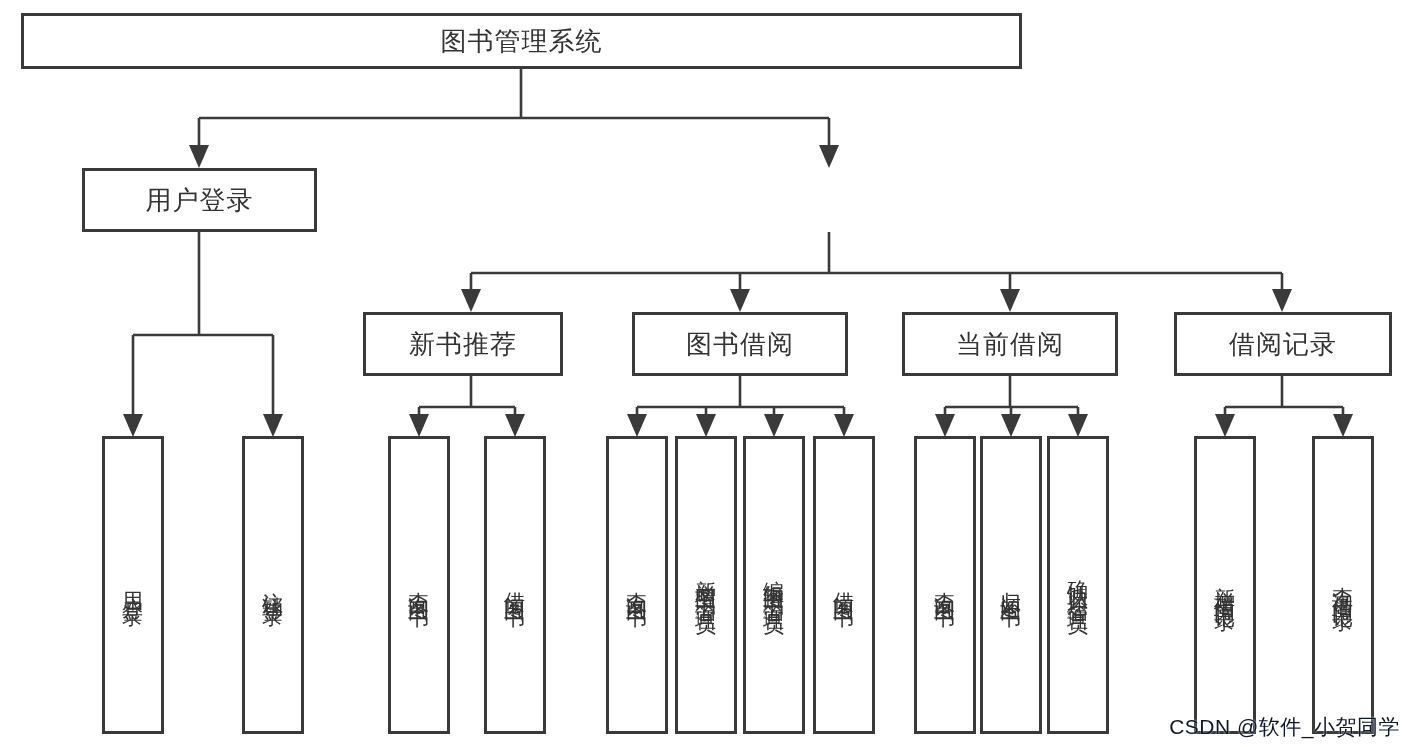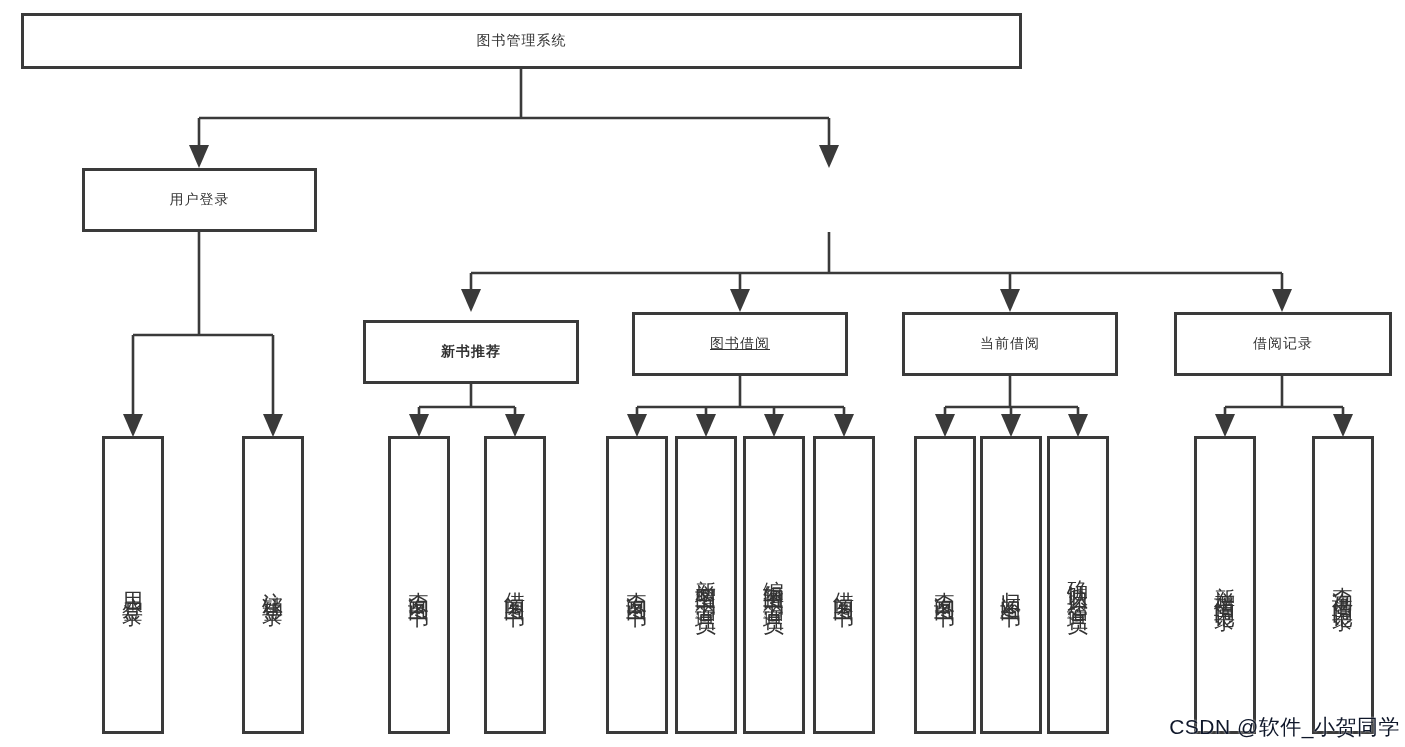--- a/index.html
+++ b/index.html
@@ -26,21 +26,21 @@
     box-sizing: border-box;
     background: #ffffff;
     border: 3px solid #3a3a3a;
     display: flex;
     align-items: center;
     justify-content: center;
     color: #333333;
     z-index: 2;
   }
   .hbox {
-    font-size: 14px;
+    font-size: 26px;
     letter-spacing: 1px;
   }
   .vbox {
     width: 62px;
     height: 298px;
     top: 436px;
   }
   .vbox .vtext {
     writing-mode: vertical-rl;
     text-orientation: mixed;
@@ -56,22 +56,22 @@
     font-size: 21px;
     color: #0f172a;
     text-shadow: 0 0 2px #ffffff;
     z-index: 3;
     letter-spacing: 0.5px;
   }
   
   #n-root   { left: 21px;  top: 13px;  width: 1001px; height: 56px; }
   #n-login  { left: 82px;  top: 168px; width: 235px;  height: 64px; }
   #n-mgmt   { left: 712px; top: 168px; width: 235px;  height: 64px; }
-  #n-new    { left: 363px; top: 320px; width: 216px;  height: 64px; font-weight: bold; }
-  #n-borrow { left: 632px; top: 312px; width: 216px;  height: 64px; text-decoration: underline; }
+  #n-new    { left: 363px; top: 312px; width: 200px;  height: 64px; }
+  #n-borrow { left: 632px; top: 312px; width: 216px;  height: 64px; }
   #n-cur    { left: 902px; top: 312px; width: 216px;  height: 64px; }
   #n-rec    { left: 1174px;top: 312px; width: 218px;  height: 64px; }
   #l-ulogin { left: 102px; }
   #l-logout { left: 242px; }
   #l-nbq    { left: 388px; }
   #l-nbb    { left: 484px; }
   #l-bbq    { left: 606px; }
   #l-bba    { left: 675px; }
   #l-bbe    { left: 743px; }
   #l-bbb    { left: 813px; }

